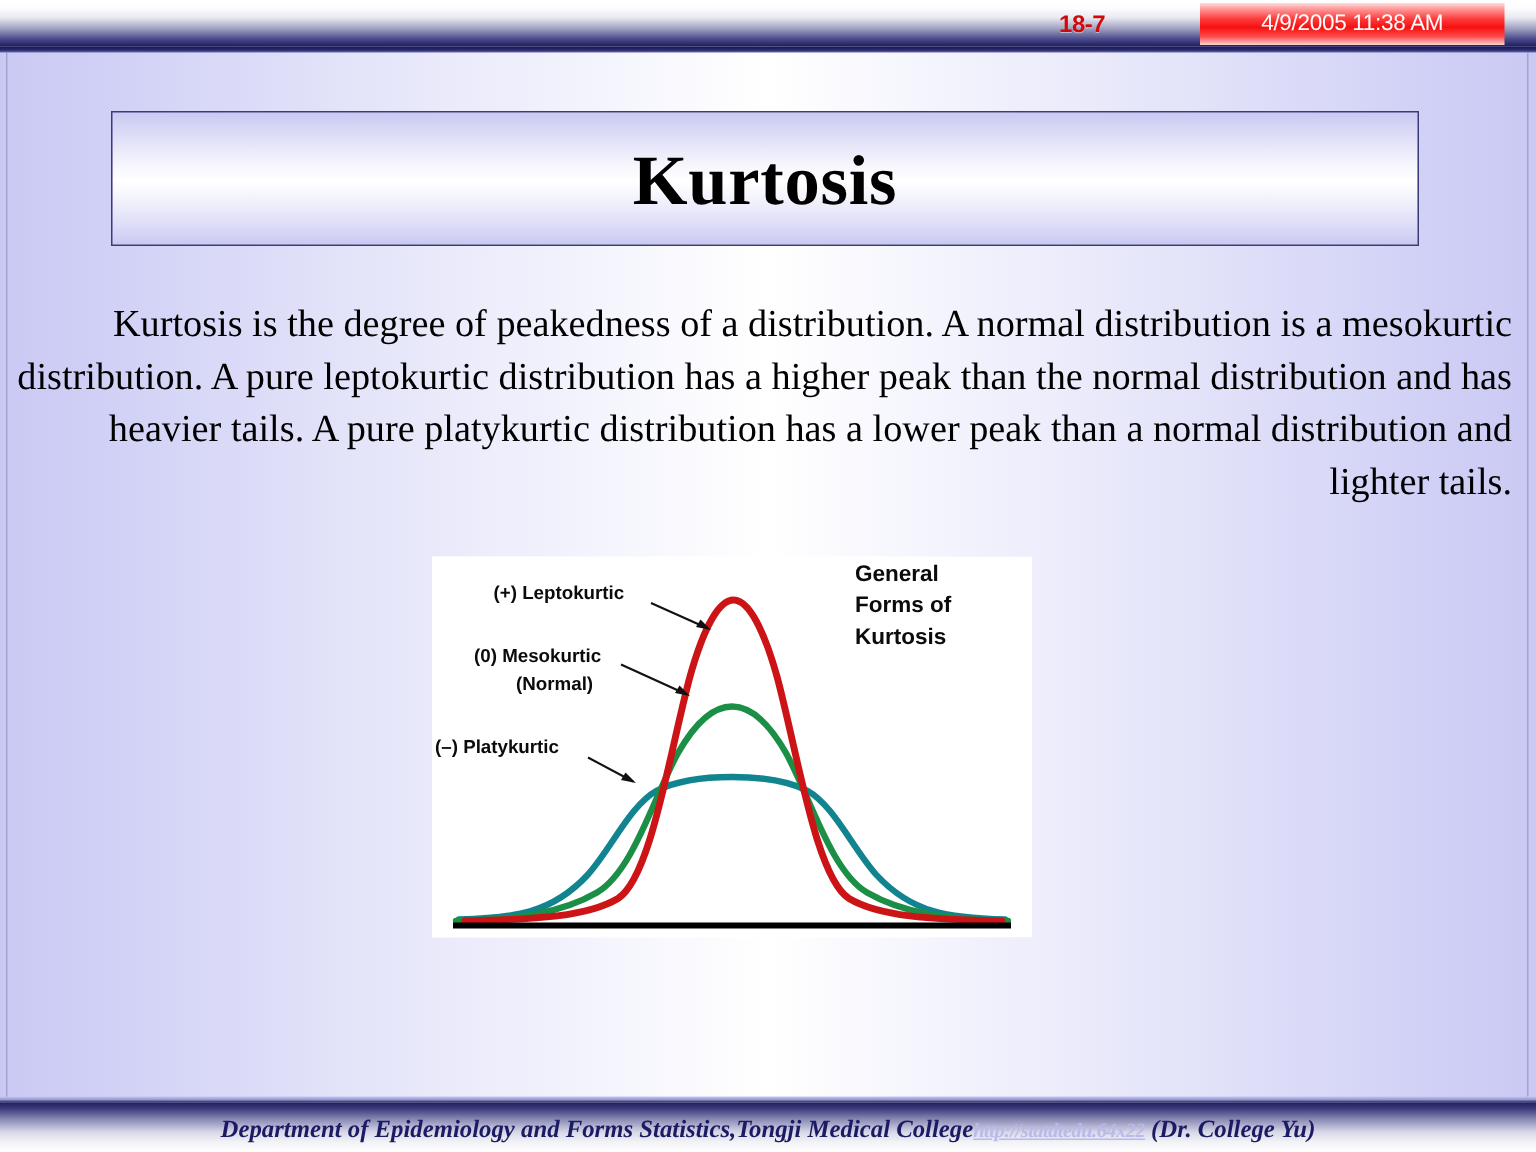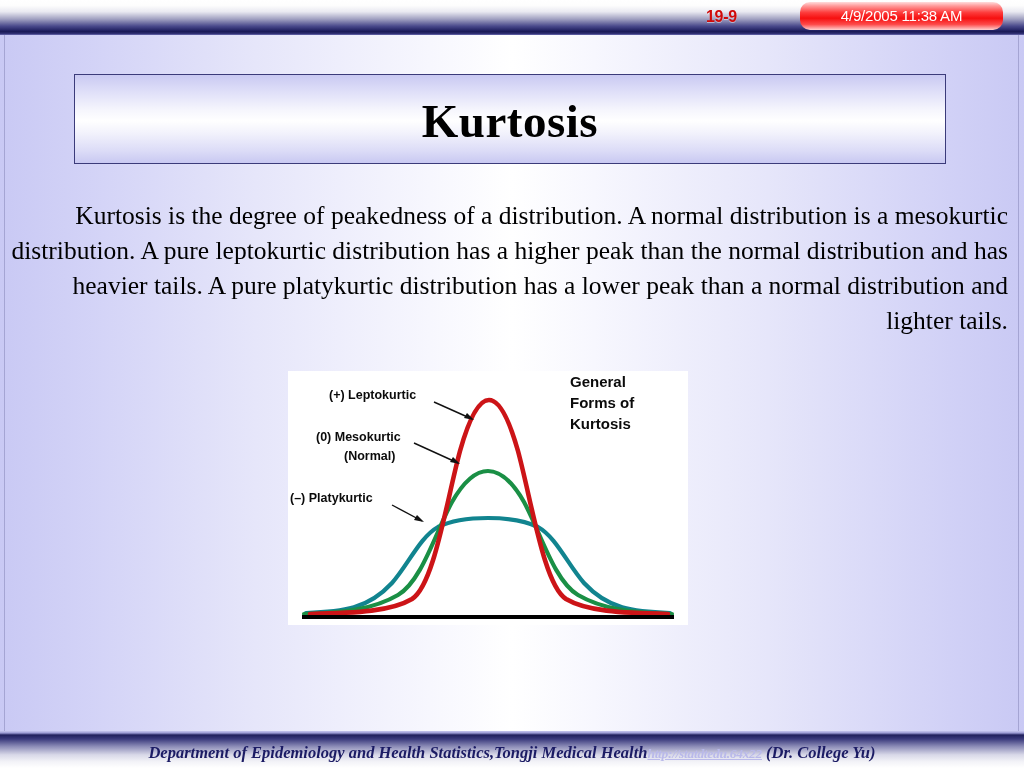--- a/index.html
+++ b/index.html
@@ -70,21 +70,20 @@
     top: 2px;
     width: 203px;
     height: 28px;
     background: linear-gradient(to bottom,
       #ffdcdc 0%,
       #ff9a9a 14%,
       #fd3b3b 38%,
       #f61010 58%,
       #fd4a4a 80%,
       #ffd2d2 100%);
-    border-radius: 10px;
   }
   #date-text {
     position: absolute;
     left: 0; right: 0;
     top: 5px;
     text-align: center;
     font-family: "Liberation Sans", sans-serif;
     font-size: 15px;
     color: #ffffff;
     letter-spacing: -0.2px;
@@ -220,21 +219,21 @@
   }
 </style>
 </head>
 <body>
 
 <div id="slide">
 
   <div id="top-bar"></div>
   <div id="top-bar-underline"></div>
 
-  <div id="slide-number">19-9</div>
+  <div id="slide-number">18-7</div>
 
   <div id="date-box">
     <div id="date-text">4/9/2005 11:38 AM</div>
   </div>
 
   <div id="edge-left"></div>
   <div id="edge-right"></div>
 
   <div id="title-box">
     <div id="title-text">Kurtosis</div>
@@ -271,16 +270,16 @@
       <text class="fig-label" x="2" y="131">(–) Platykurtic</text>
       <line x1="104" y1="134" x2="134" y2="150" stroke="#111111" stroke-width="1.4"></line>
       <polygon points="136,151 126,149 129,144" fill="#111111"></polygon>
 
     </svg>
   </div>
 
   <div id="footer-topline"></div>
   <div id="footer-bar"></div>
   <div id="footer-content">
-    <span>Department of Epidemiology and Health Statistics,Tongji Medical Health</span><a id="footer-link" href="#">http://statdtedu.64x22</a><span id="footer-author">(Dr. College Yu)</span>
+    <span>Department of Epidemiology and Forms Statistics,Tongji Medical College</span><a id="footer-link" href="#">http://statdtedu.64x22</a><span id="footer-author">(Dr. College Yu)</span>
   </div>
 
 </div>
 
 </body></html>

